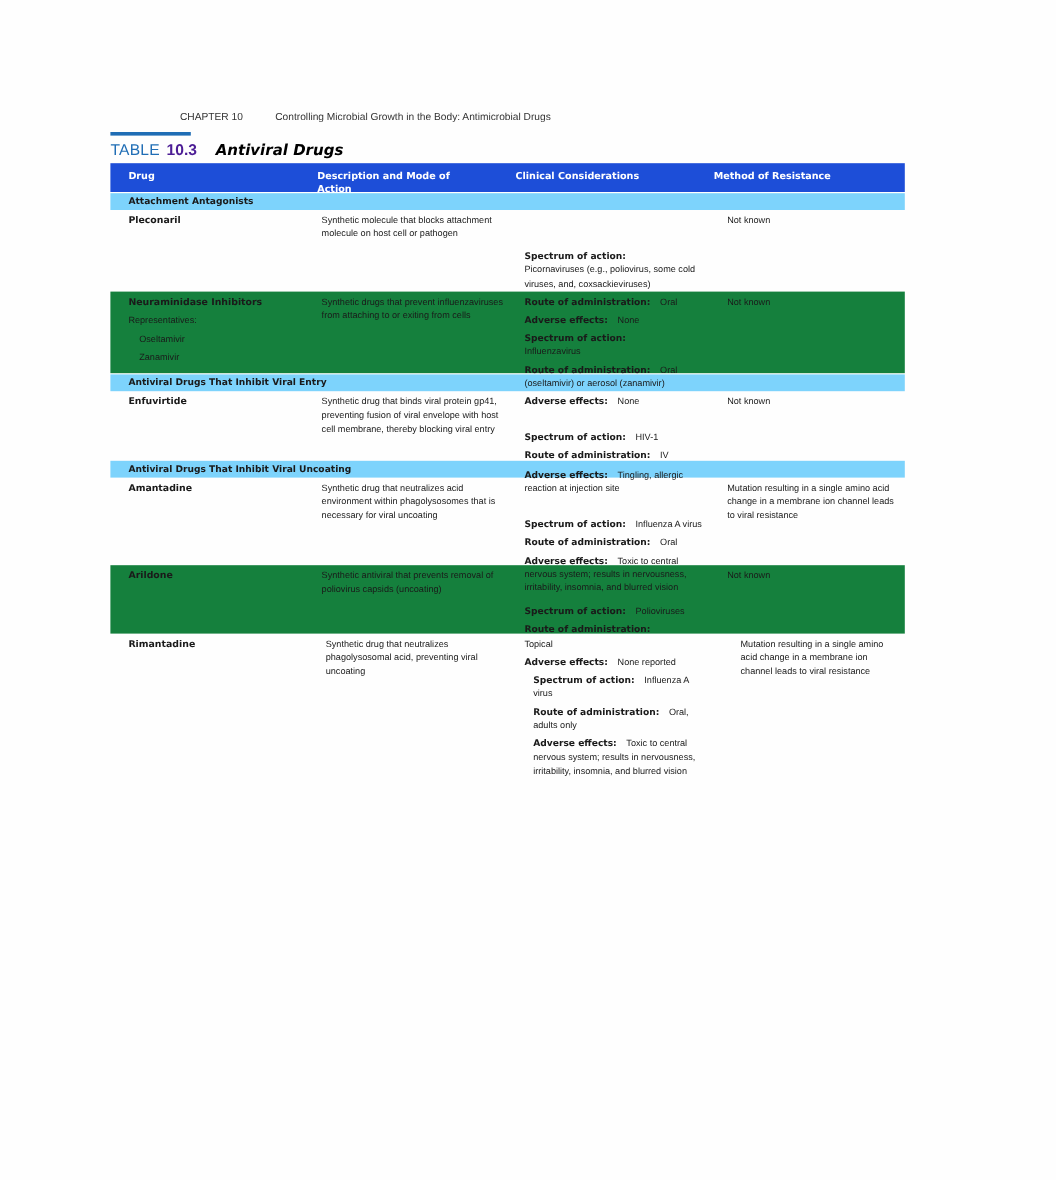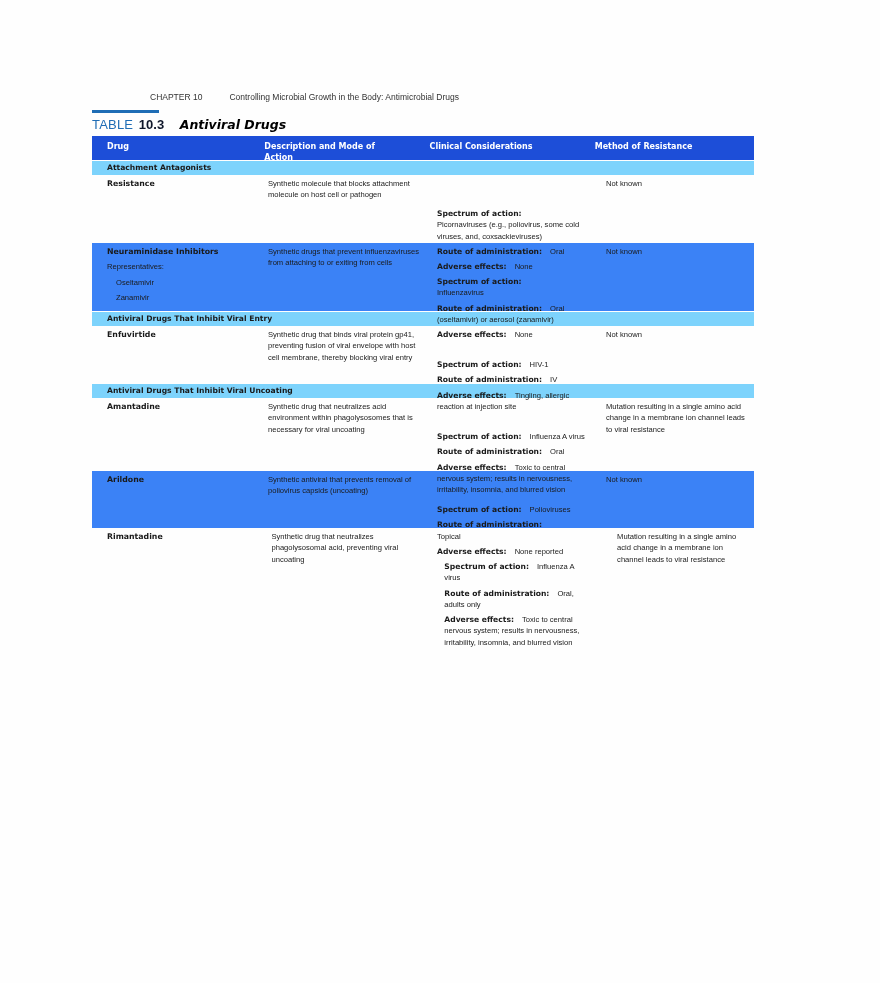--- a/index.html
+++ b/index.html
@@ -2,34 +2,34 @@
 <html><head>
 <meta charset="utf-8">
 <style>
   html, body { margin:0; padding:0; background:#fefefe; }
   body { width:880px; height:983px; position:relative; font-family:"Liberation Sans", sans-serif; color:#1a1a1a; }
   .running-head { position:absolute; top:92px; left:150px; font-size:8.5px; color:#333; }
   .running-head .chap { display:inline-block; width:77px; }
   .title-rule { position:absolute; left:92px; top:110px; width:67px; height:3px; background:#1f6db5; }
   .table-title { position:absolute; left:92px; top:117px; font-size:13px; }
   .table-title .lbl { color:#1f6db5; letter-spacing:0.2px; }
-  .table-title .num { color:#0f172a; font-weight:bold; margin-left:2px; }
+  .table-title .num { color:#4c1d95; font-weight:bold; margin-left:2px; }
   .table-title .name { color:#000000; font-weight:bold; margin-left:12px; font-family:"DejaVu Sans", sans-serif; font-size:12.5px;font-style:italic; }
   .tbl { position:absolute; left:92px; top:136px; width:662px; }
   .hdr { background:#1d4ed8; color:#fff; height:24px; display:flex; font-family:"DejaVu Sans", sans-serif; font-size:8px; font-weight:bold; line-height:11px; }
   .hdr div { padding-top:5px; }
   .c1 { width:161px; padding-left:15px; box-sizing:border-box; }
   .c2 { width:169px; padding-left:0; box-sizing:border-box; }
   .c3 { width:169px; box-sizing:border-box; }
   .c4 { width:163px; box-sizing:border-box; }
   .hdr .c1 { width:176px; }
   .hdr .c2 { width:169px; }
   .sec { background:#7dd3fc; height:14px; font-family:"DejaVu Sans", sans-serif; font-weight:bold; font-size:7.6px; line-height:14px; padding-left:15px; margin-top:1px; }
   .row { display:flex; font-size:7.6px; line-height:11.3px; padding-top:3px; box-sizing:border-box; }
-  .row.alt { background:#3b82f6; }
+  .row.alt { background:#15803d; }
   .row .c1 { width:176px; }
   .row .c2 { width:169px; padding-right:14px; }
   .row .c3 { width:169px; padding-right:12px;margin-top:30px; }
   .row .c4 { width:148px; padding-right:6px; }
   .drug { font-family:"DejaVu Sans", sans-serif; font-weight:bold; font-size:7.8px; }
   .sub { margin-top:4px; }
   .rep { margin-top:4px; padding-left:9px; }
   .cc { margin-bottom:4px; }
   .cc b { font-family:"DejaVu Sans", sans-serif; font-size:7.6px; margin-right:8px; }
 </style>
@@ -53,21 +53,21 @@
     <div class="c1">Drug</div>
     <div class="c2" style="width:169px;"><span style="display:inline-block;width:120px;">Description and Mode of Action</span></div>
     <div class="c3">Clinical Considerations</div>
     <div class="c4">Method of Resistance</div>
   </div>
 
   <div class="sec">Attachment Antagonists</div>
 
   <div class="row" style="height:68px;">
     <div class="c1">
-        <div class="drug">Resistance</div>
+        <div class="drug">Pleconaril</div>
       </div>
     <div class="c2">Synthetic molecule that blocks attachment molecule on host cell or pathogen</div>
     <div class="c3">
       <div class="cc"><b>Spectrum of action:</b><br><span>Picornaviruses (e.g., poliovirus, some cold viruses, and, coxsackieviruses)</span></div>
       <div class="cc"><b>Route of administration:</b><span>Oral</span></div>
       <div class="cc"><b>Adverse effects:</b><span>None</span></div>
     </div>
     <div class="c4">Not known</div>
   </div>
 

